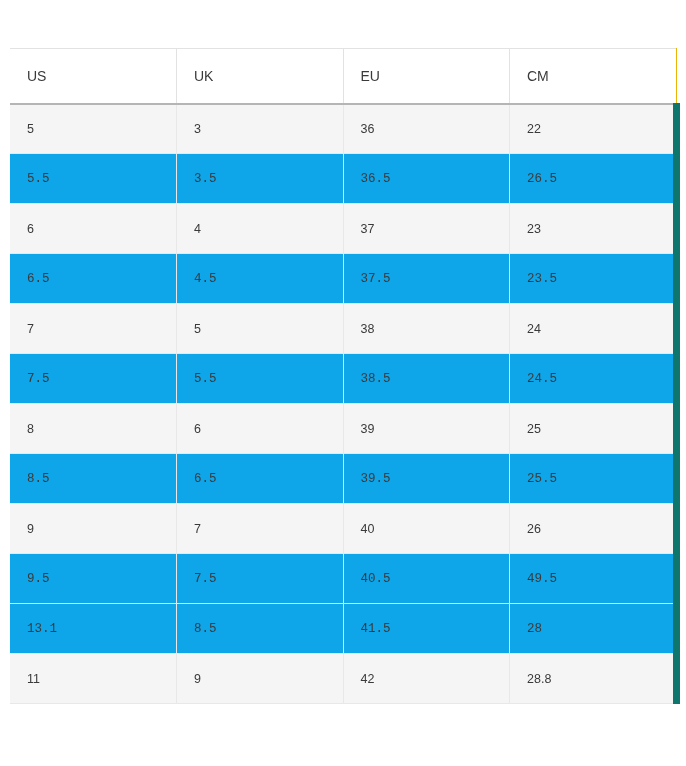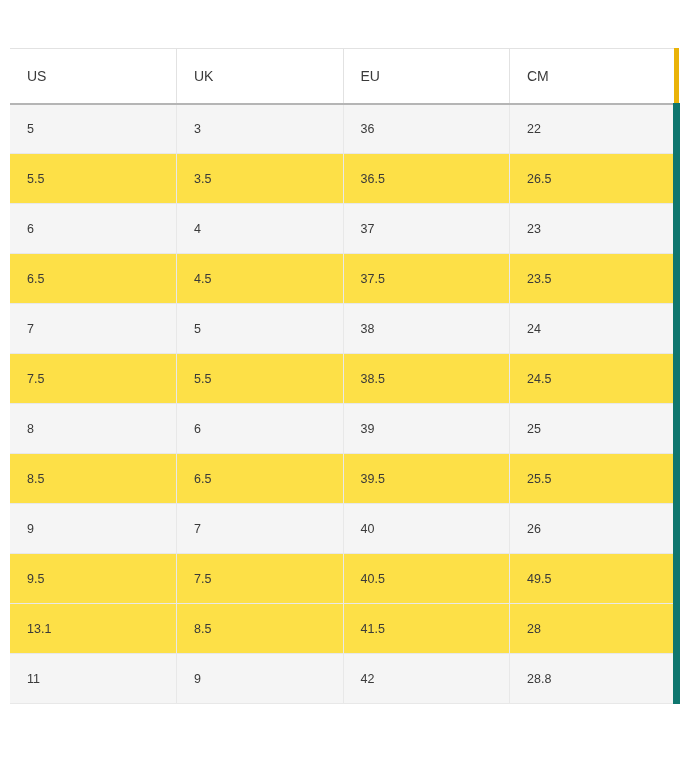--- a/index.html
+++ b/index.html
@@ -63,21 +63,21 @@
     font-size: 14px;
     color: #3a3a3a;
     padding: 0 0 0 17px;
     background: #ffffff;
     border-top: 1px solid #e2e2e2;
     border-bottom: 2px solid #b5b5b5;
     border-right: 1px solid #e2e2e2;
     vertical-align: middle;
   }
   table.size-table thead th:last-child {
-    border-right: 5px solid #eab308;
+    border-right: 1px solid #eab308;
   }
 
   table.size-table tbody td {
     height: 50px;
     box-sizing: border-box;
     text-align: left;
     padding: 0 0 0 17px;
     color: #3a3a3a;
     font-size: 12.5px;
     border-bottom: 1px solid #e8e8e8;
@@ -86,21 +86,22 @@
     white-space: nowrap;
   }
   table.size-table tbody td:last-child {
     border-right: 7px solid #0f766e;
   }
 
   table.size-table tbody tr.odd td {
     background: #f5f5f5;
   }
   table.size-table tbody tr.even td {
-    background: #fde047;
+    background: #0ea5e9;
+    font-family: Liberation Mono, monospace;
   }
 </style>
 </head>
 <body>
 
 <div id="page">
 
 
   <div class="table-wrap">
     <table class="size-table">

